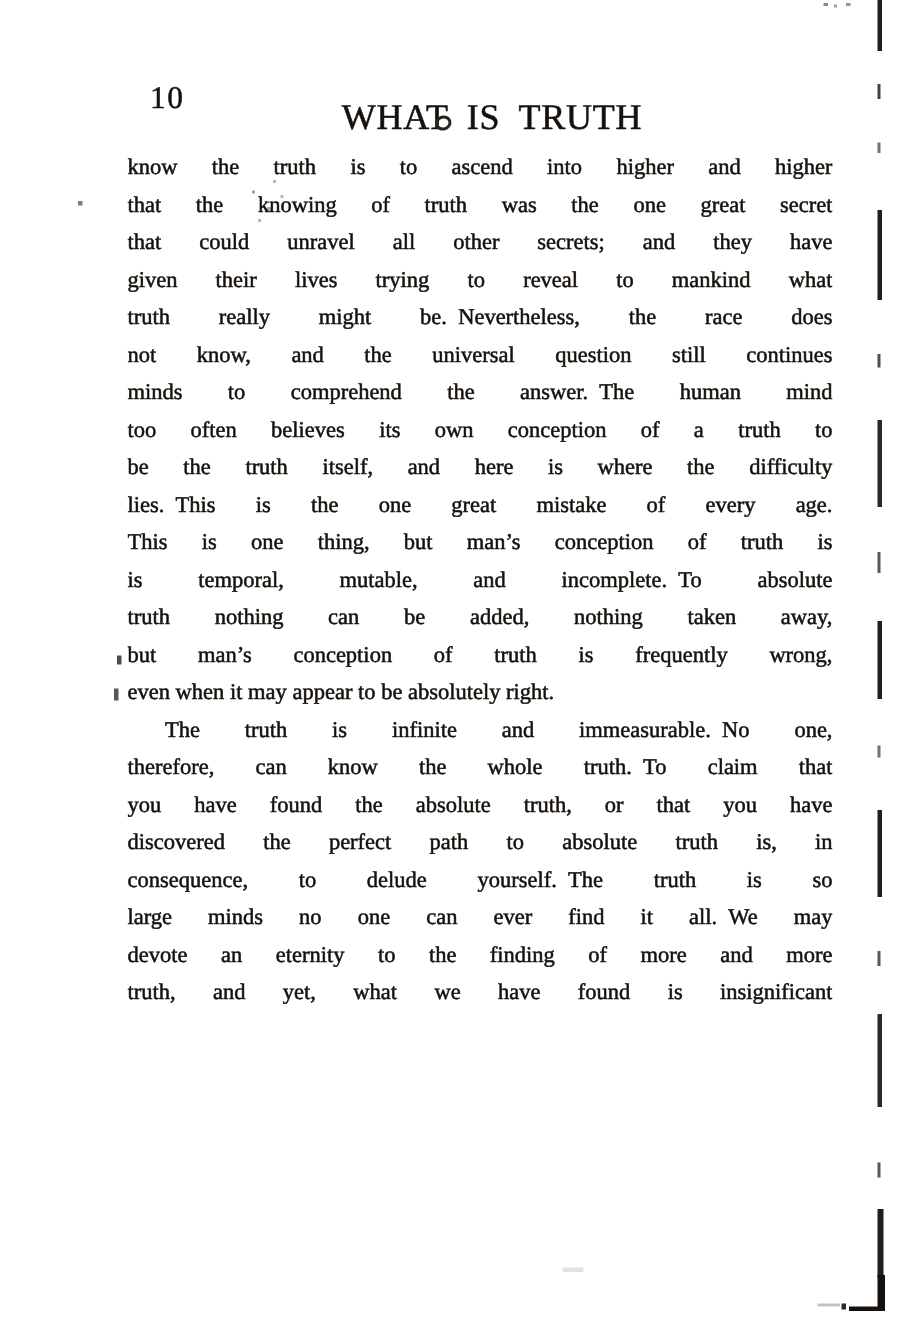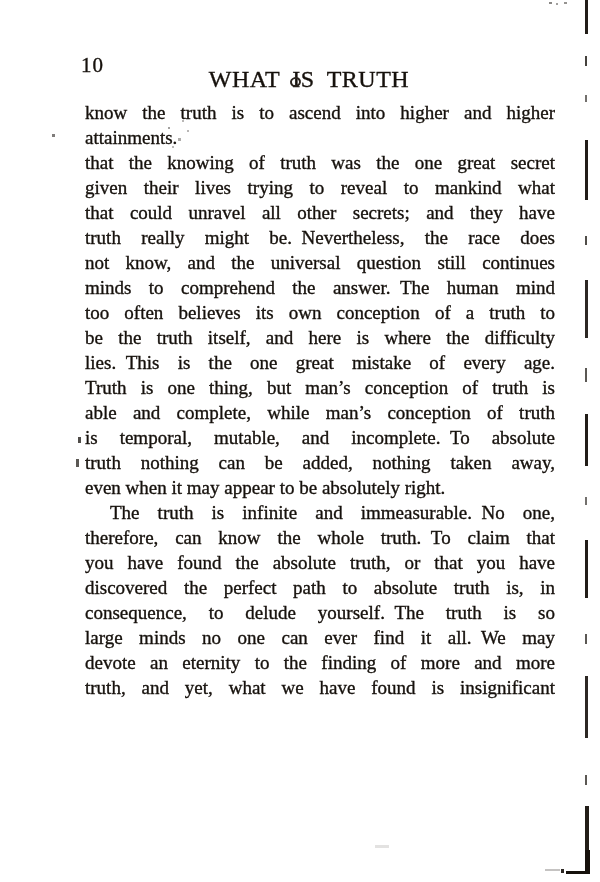--- a/index.html
+++ b/index.html
@@ -1,28 +1,28 @@
 <!DOCTYPE html>
 <html><head>
 <meta charset="utf-8">
 <style>
   html,body{margin:0;padding:0;background:#ffffff;}
   .sheet{
     position:relative;width:600px;height:882px;background:#ffffff;overflow:hidden;
     font-family:"Liberation Serif","DejaVu Serif",serif;color:#16110c;
     -webkit-text-stroke:0.35px #16110c;
   }
-  .hdr{position:absolute;left:74px;top:49px;width:470px;height:30px;}
+  .hdr{position:absolute;left:93px;top:49px;width:470px;height:30px;}
   .pnum{position:absolute;left:7px;top:3px;font-size:21px;line-height:26px;letter-spacing:1px;}
   .title{position:absolute;left:0;right:0;top:0;margin:16px;text-align:center;
     font-size:24px;line-height:28px;font-weight:normal;letter-spacing:.5px;word-spacing:6px;}
   .text{position:absolute;left:85px;top:100px;width:470px;}
   .para{margin:0;}
   .line{
-    height:25px;line-height:25px;font-size:19px;overflow:hidden;
+    height:25px;line-height:25px;font-size:15px;overflow:hidden;
     text-align:justify;text-align-last:justify;
   }
   .line.end{text-align:left;text-align-last:left;}
   .line.indent{text-indent:25px;}
   .art{position:absolute;background:#16110c;}
   .ring{position:absolute;border:2px solid #2a241e;border-radius:50%;background:transparent;transform:rotate(-15deg);}
 </style>
 </head>
 <body>
 
@@ -31,36 +31,35 @@
   <div class="hdr">
     <span class="pnum">10</span>
     <h1 class="title">WHAT IS TRUTH</h1>
   </div>
 
   <div class="ring" style="left:290px;top:77px;width:7px;height:6px;"></div>
 
   <div class="text">
     <div class="para">
       <div class="line">know the truth is to ascend into higher and higher</div>
-      <div class="line end">attainments.</div>
     </div>
     <div class="para">
       <div class="line">that the knowing of truth was the one great secret</div>
+      <div class="line">that could unravel all other secrets; and they have</div>
       <div class="line">given their lives trying to reveal to mankind what</div>
-      <div class="line">that could unravel all other secrets; and they have</div>
       <div class="line">truth really might be. Nevertheless, the race does</div>
       <div class="line">not know, and the universal question still continues</div>
       <div class="line">minds to comprehend the answer. The human mind</div>
       <div class="line">too often believes its own conception of a truth to</div>
       <div class="line">be the truth itself, and here is where the difficulty</div>
       <div class="line">lies. This is the one great mistake of every age.</div>
-      <div class="line">Truth is one thing, but man’s conception of truth is</div>
-      <div class="line">able and complete, while man’s conception of truth</div>
+      <div class="line">This is one thing, but man’s conception of truth is</div>
       <div class="line">is temporal, mutable, and incomplete. To absolute</div>
       <div class="line">truth nothing can be added, nothing taken away,</div>
+      <div class="line">but man’s conception of truth is frequently wrong,</div>
       <div class="line end">even when it may appear to be absolutely right.</div>
     </div>
     <div class="para">
       <div class="line indent">The truth is infinite and immeasurable. No one,</div>
       <div class="line">therefore, can know the whole truth. To claim that</div>
       <div class="line">you have found the absolute truth, or that you have</div>
       <div class="line">discovered the perfect path to absolute truth is, in</div>
       <div class="line">consequence, to delude yourself. The truth is so</div>
       <div class="line">large minds no one can ever find it all. We may</div>
       <div class="line">devote an eternity to the finding of more and more</div>

